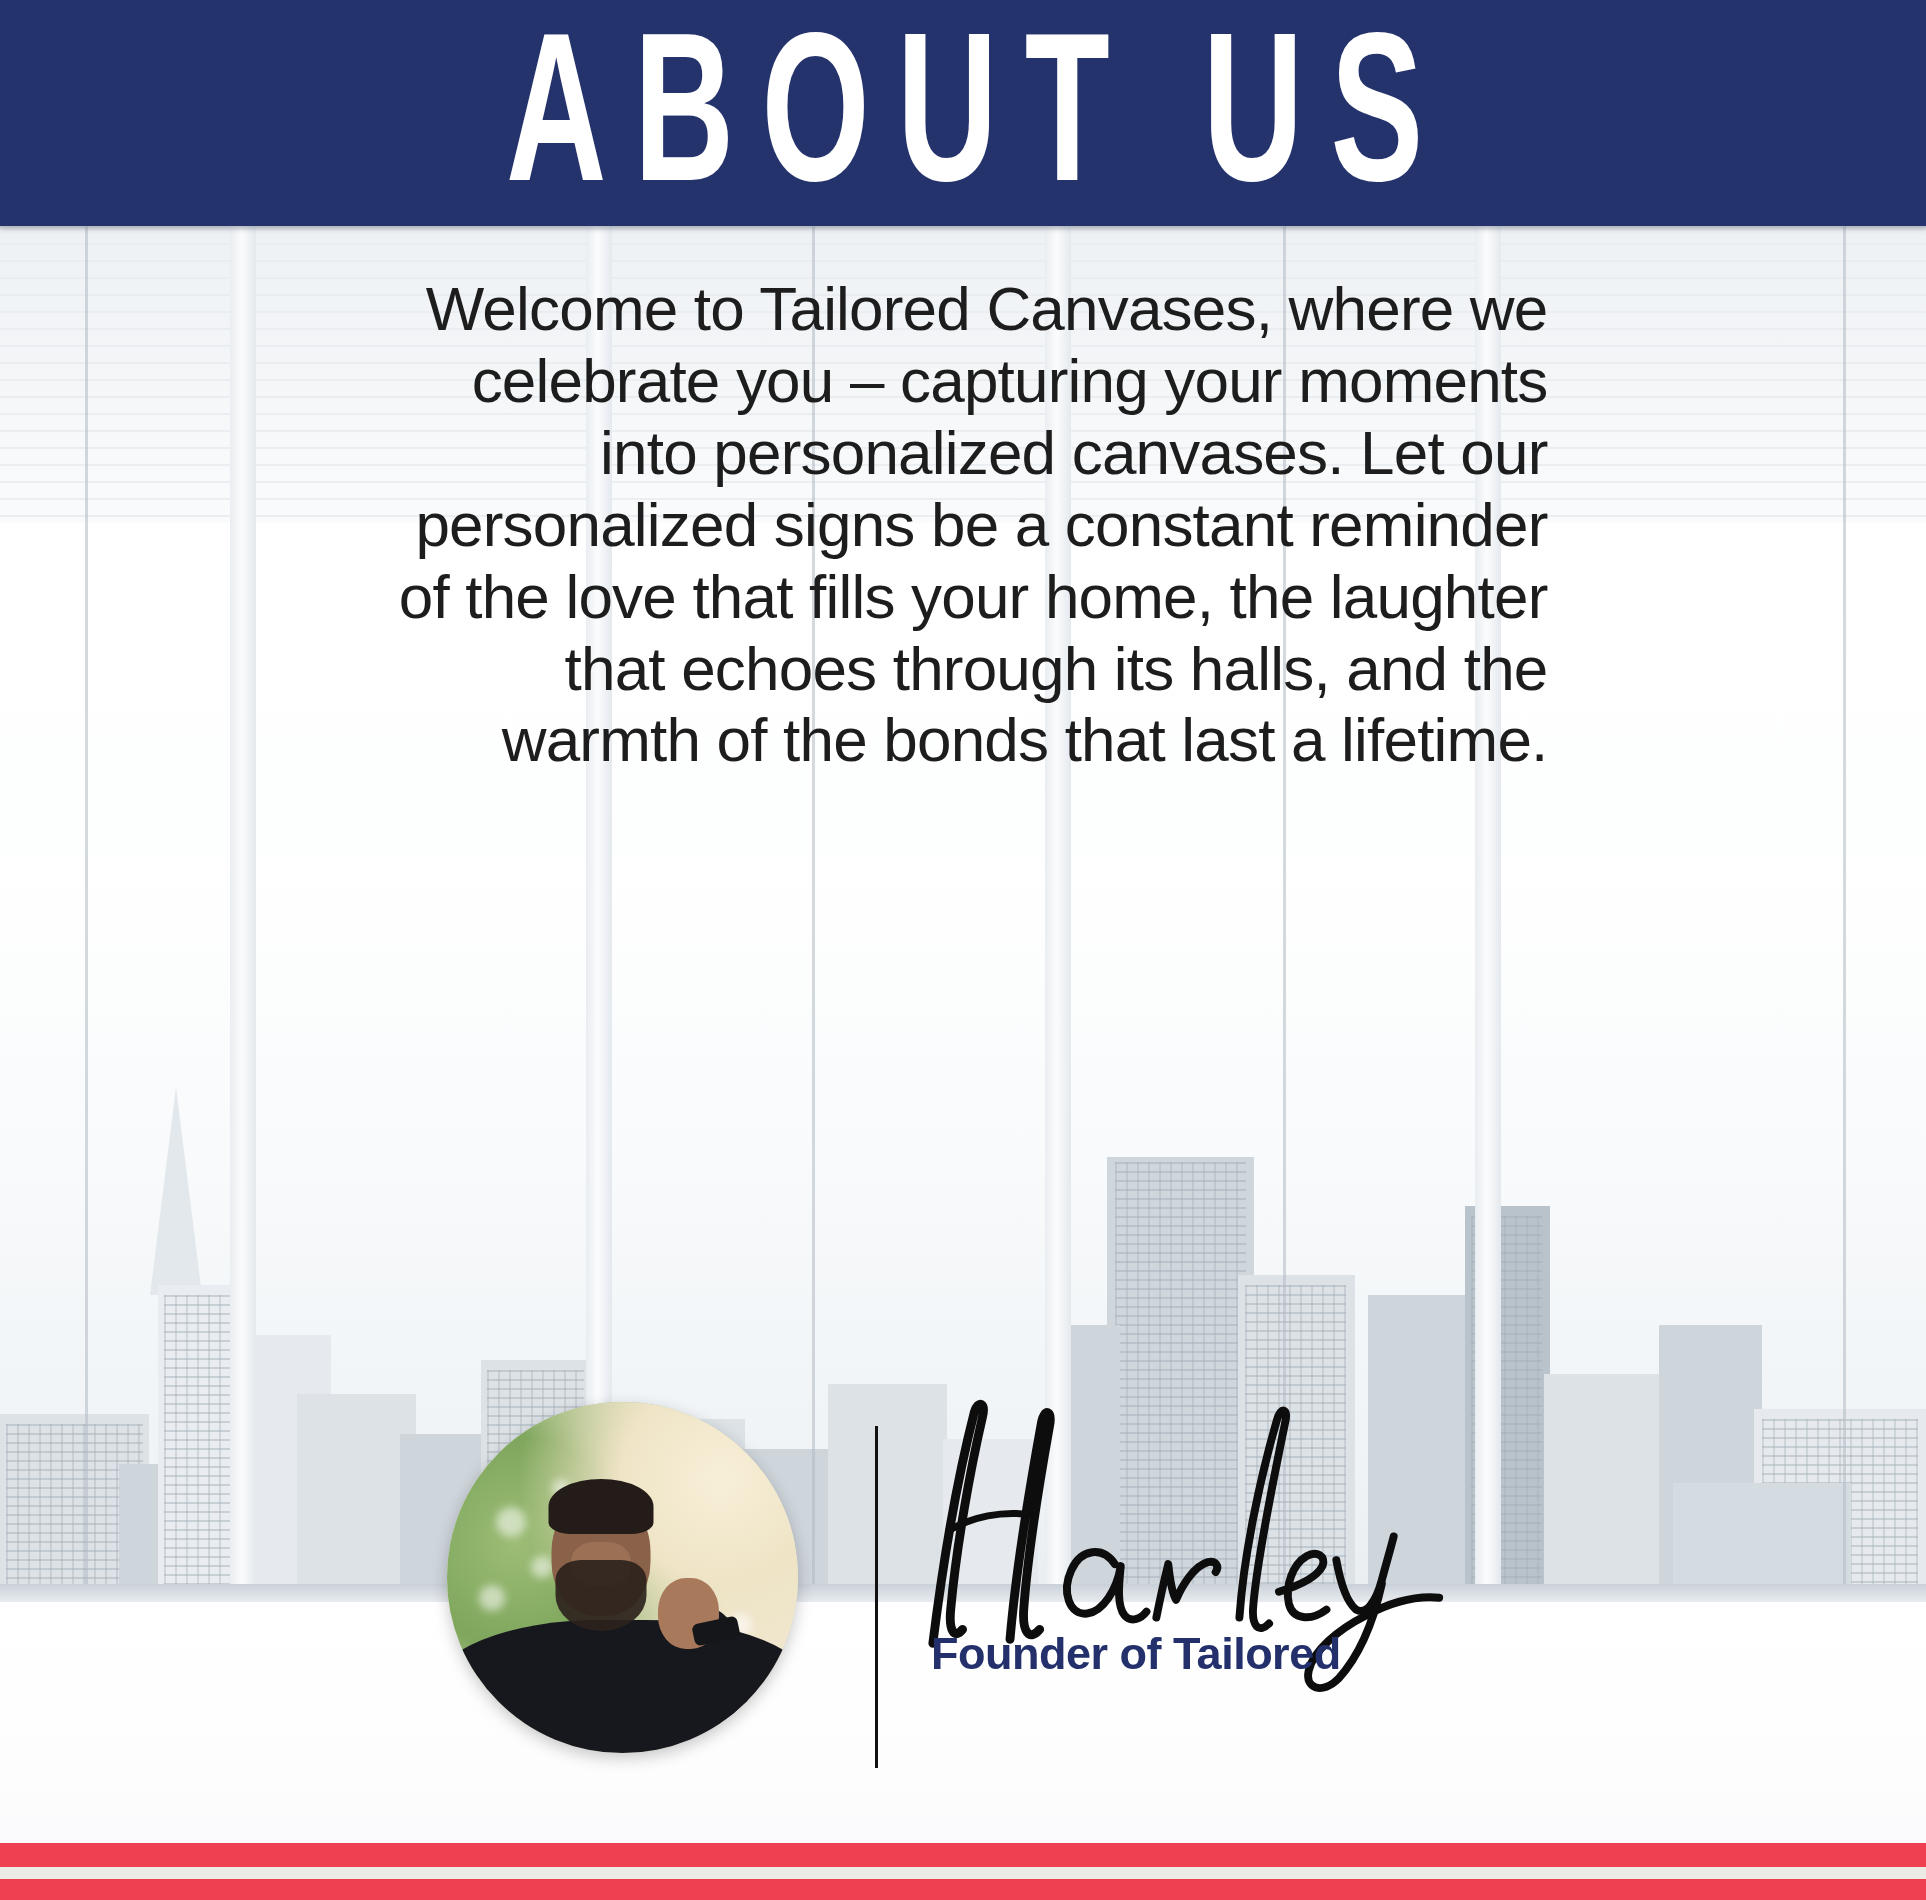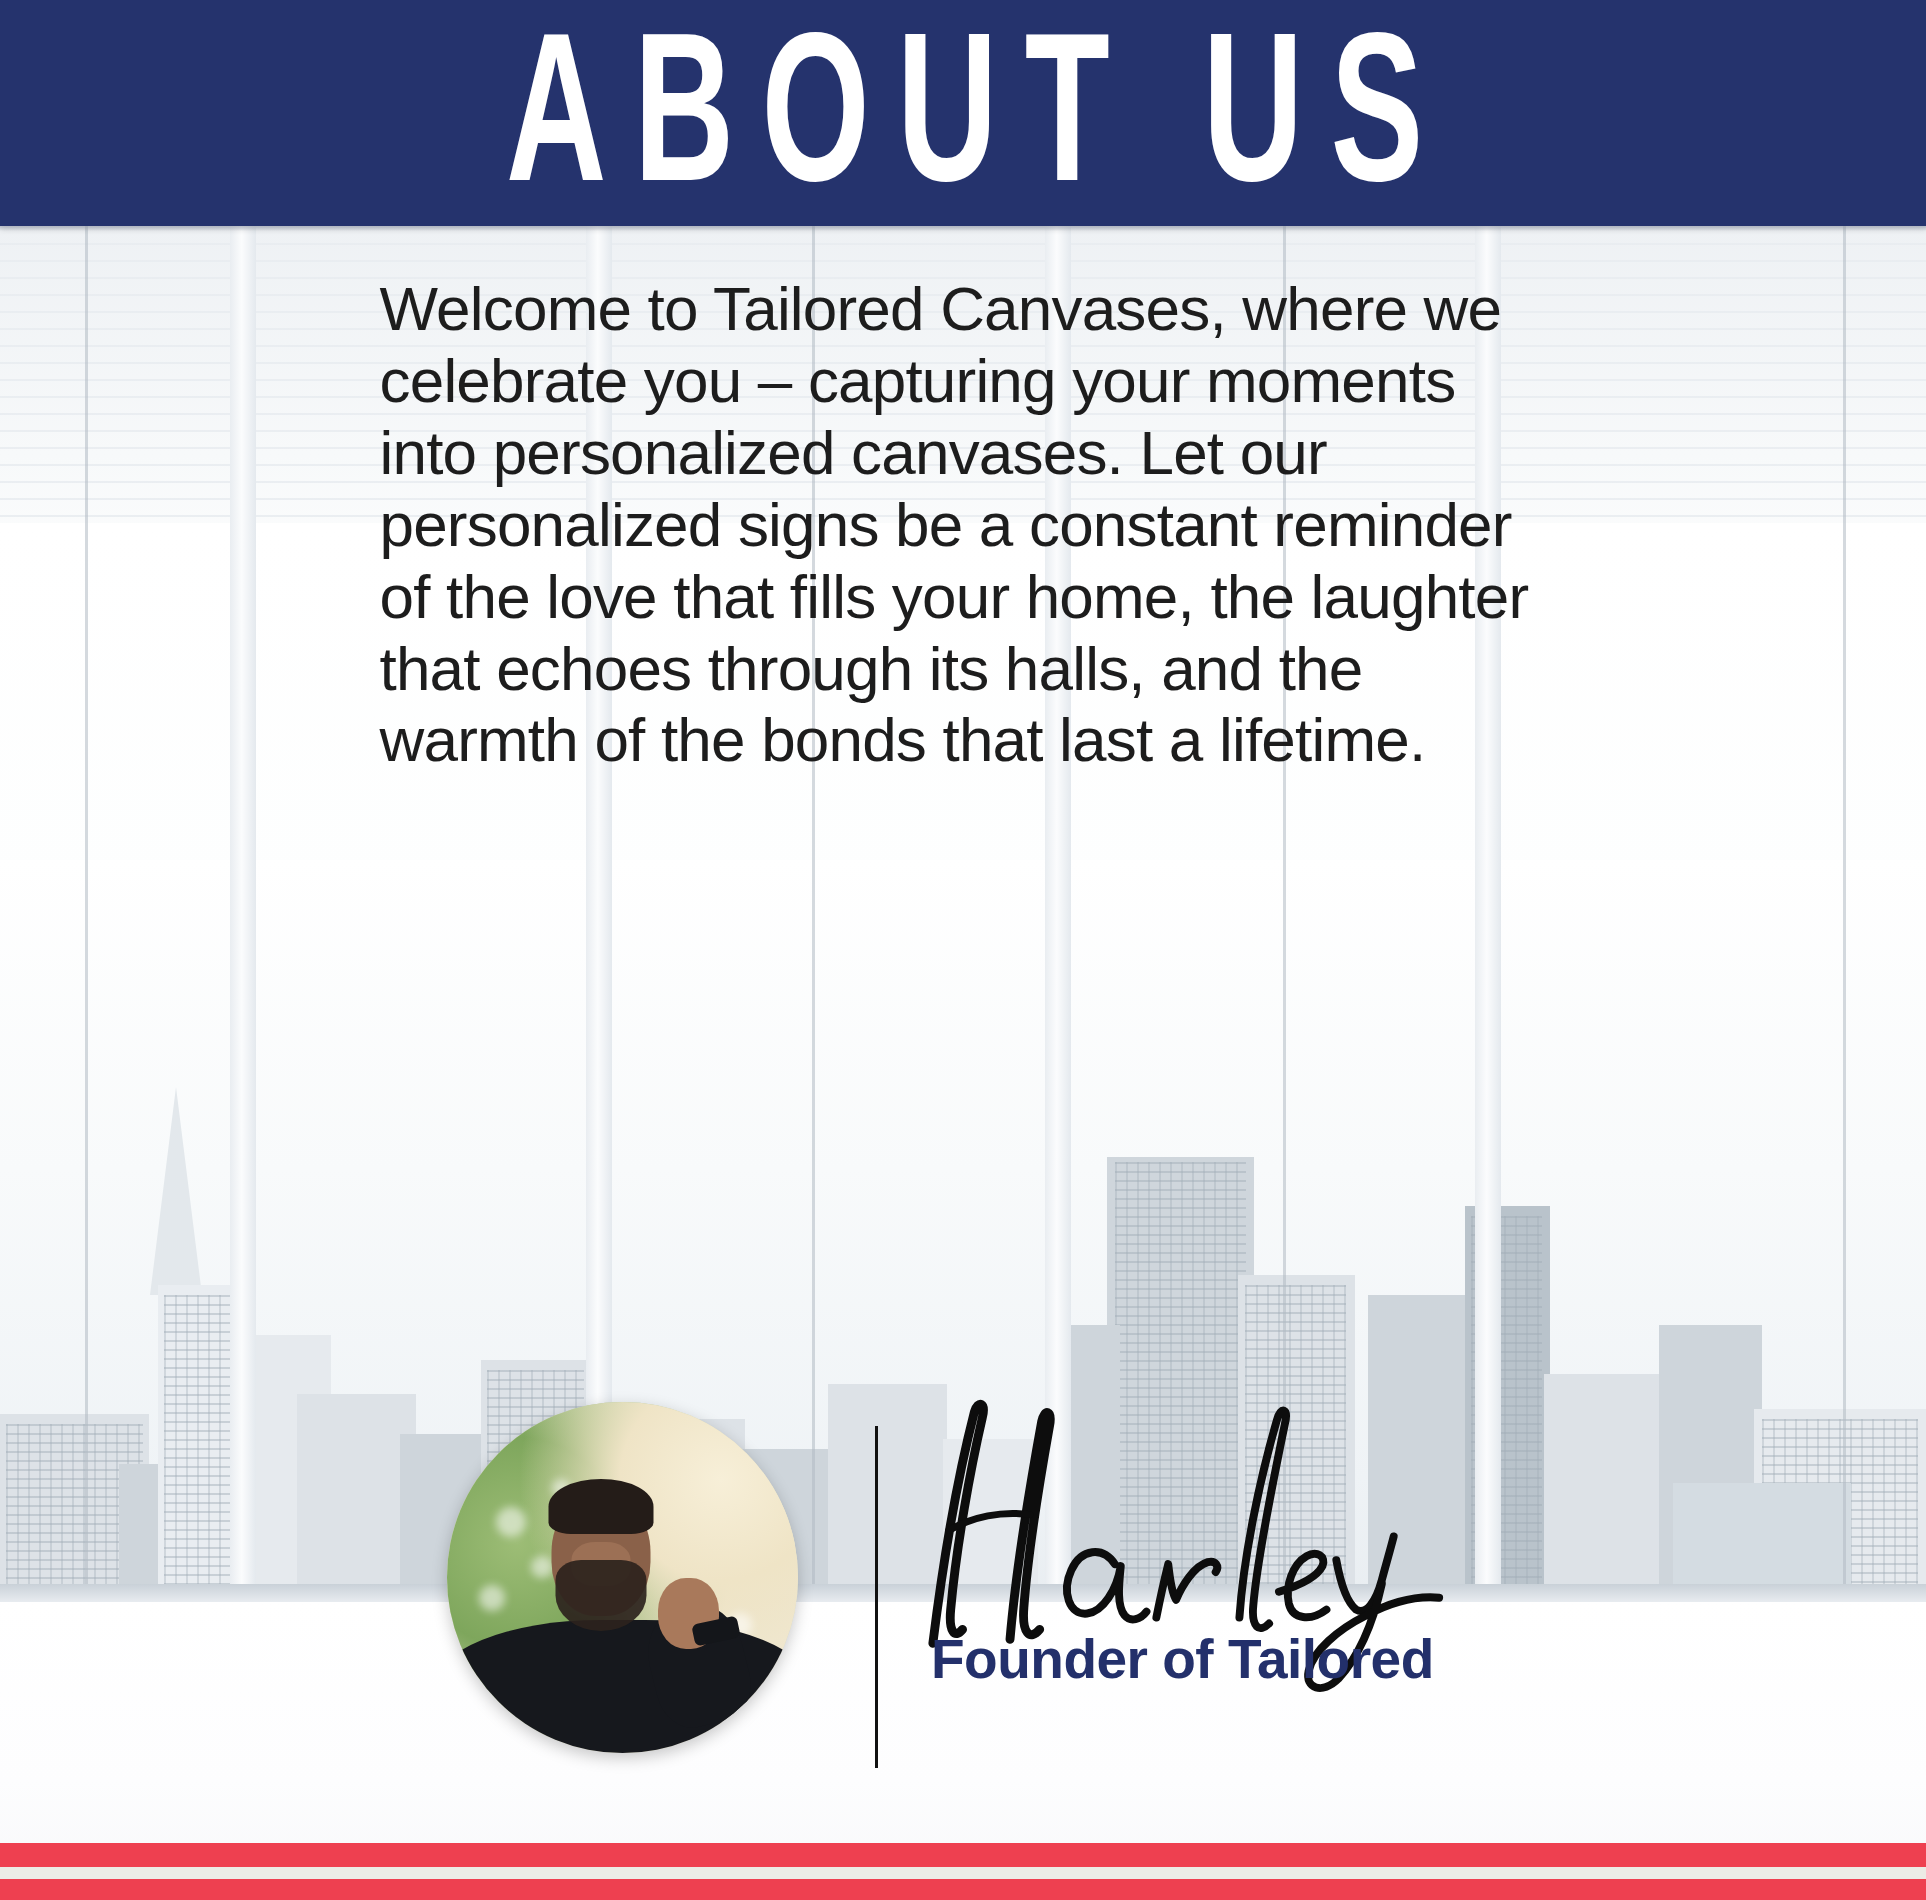--- a/index.html
+++ b/index.html
@@ -80,21 +80,21 @@
     transform-origin:center center;
     white-space:nowrap;
     margin-left:30px;
     padding-bottom:10px;
   }
   .banner-underline{position:absolute;left:0;top:226px;width:1927px;height:5px;background:linear-gradient(to bottom,rgba(160,168,186,.55),rgba(255,255,255,0));}
 
   
   .copy{
     position:absolute;left:50%;top:273px;transform:translateX(-50%);
-    width:1168px;text-align:left;
+    width:1168px;text-align:right;
     color:#1d1d1d;
     font-family:"Liberation Sans", sans-serif;
     font-size:62px;
     line-height:1.16;
     font-weight:400;
     letter-spacing:-0.8px;
   }
   .copy p{margin:0;}
   .copy .gap{height:73px;}
 
@@ -131,21 +131,21 @@
     font-family:"DejaVu Serif", serif;
     font-style:italic;font-size:149px;color:#0d0d0d;
     letter-spacing:-4px;
     opacity:0;
   }
 
   .role{
     position:absolute;left:931px;top:1630px;width:713px;
     font-family:"Liberation Sans", sans-serif;
     font-weight:bold;
-    font-size:55px;
+    font-size:45px;
     line-height:1.08;
     color:#23306b;
     letter-spacing:-0.5px;
   }
 
   
   .stripe-a{position:absolute;left:0;top:1843px;width:1927px;height:24px;background:#ee4050;}
   .stripe-gap{position:absolute;left:0;top:1867px;width:1927px;height:12px;background:#ecece6;}
   .stripe-b{position:absolute;left:0;top:1879px;width:1927px;height:22px;background:#ee4050;}
 </style>

